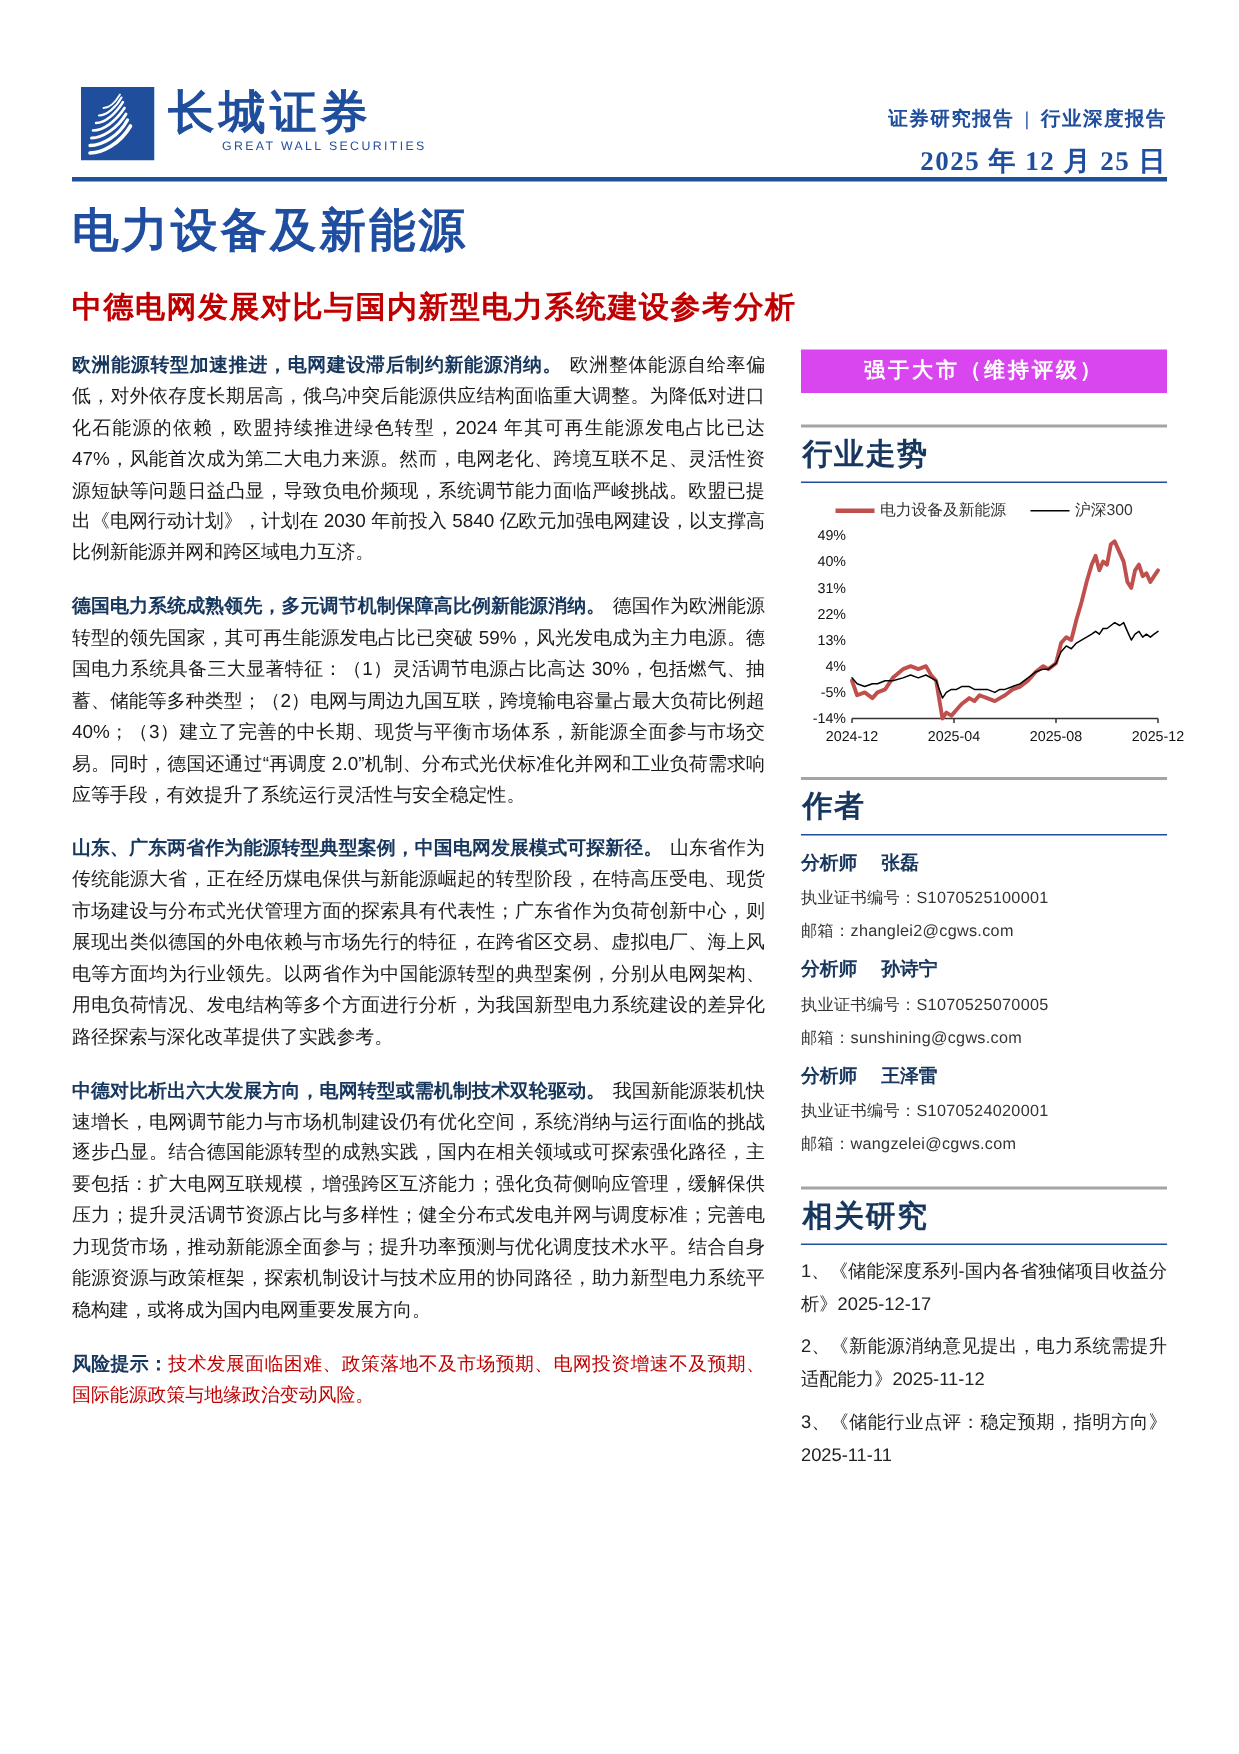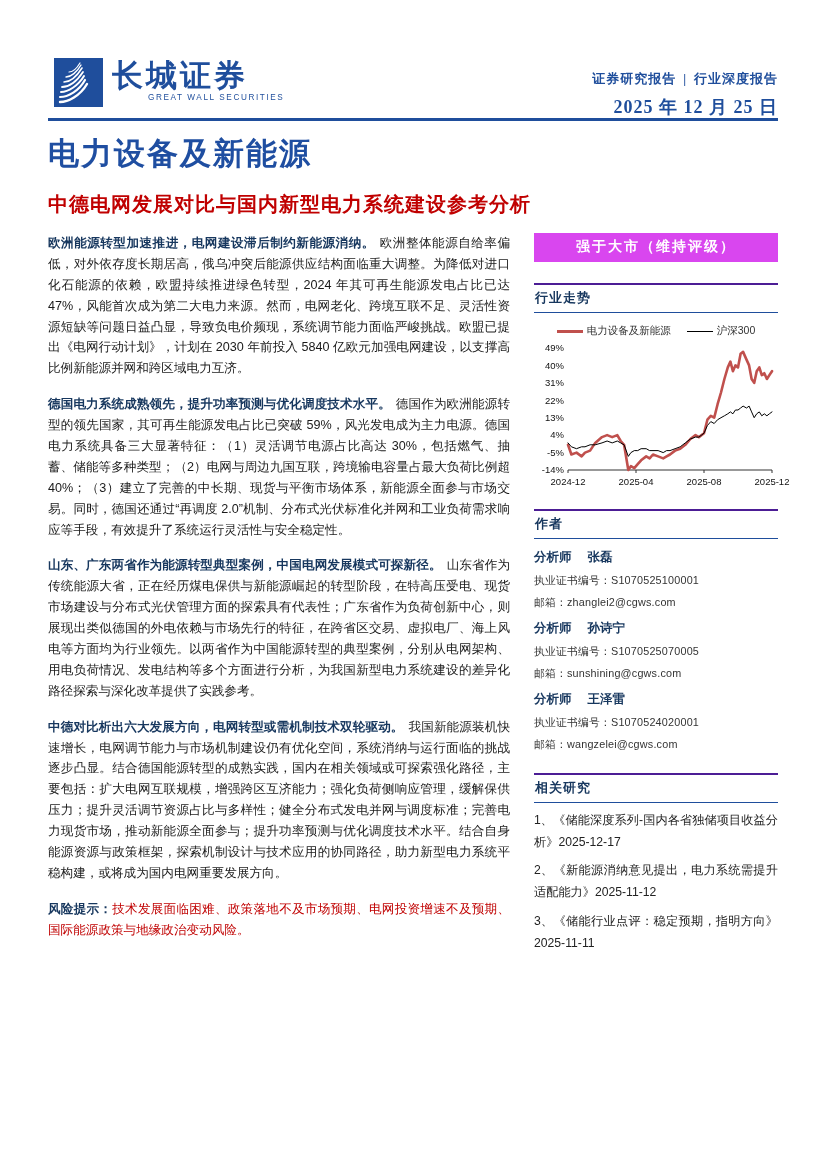--- a/index.html
+++ b/index.html
@@ -32,22 +32,22 @@
   .para{margin:0 0 15px 0;font-size:12.6px;line-height:1.66;text-align:justify;color:#1a1a1a;}
   .lead{font-weight:bold;color:#17375E;padding-right:5px;}
   .risk{margin-top:4px;}
   .risk-label{font-weight:bold;color:#17375E;}
   .risk-text{color:#C00000;}
 
   
   .badge{background:#d946ef;color:#fff;text-align:center;font-size:14px;font-weight:bold;
          padding:5px 0 6px;letter-spacing:2px;}
   .section{margin-top:21px;}
-  .section-header{border-top:2px solid #4c1d95;border-bottom:1px solid #1F4E9C;color:#17375E;
-                  font-weight:bold;font-size:13px;padding:4px 1px 5px;letter-spacing:1px;}
+  .section-header{border-top:2px solid #a3a3a3;border-bottom:1px solid #1F4E9C;color:#17375E;
+                  font-weight:bold;font-size:20px;padding:4px 1px 5px;letter-spacing:1px;}
   .legend{display:flex;gap:16px;justify-content:center;align-items:center;font-size:10.5px;
           color:#333;margin-top:11px;}
   .legend-item{display:flex;align-items:center;gap:4px;}
   .swatch-red{width:26px;height:3px;background:#C0504D;}
   .swatch-black{width:26px;height:1px;background:#000;}
   .chart-wrap{margin-top:4px;}
   .chart-wrap svg{overflow:visible;display:block;}
 
   .author-item{margin-top:9px;}
   .author-role-name{color:#17375E;font-weight:bold;font-size:12.5px;margin-top:10px;}
@@ -99,21 +99,21 @@
   <h1 class="industry-title">电力设备及新能源</h1>
   <h2 class="report-subtitle">中德电网发展对比与国内新型电力系统建设参考分析</h2>
 
   <div class="content">
 
     <div class="left-col">
       <p class="para">
         <span class="lead">欧洲能源转型加速推进，电网建设滞后制约新能源消纳。</span><span>欧洲整体能源自给率偏低，对外依存度长期居高，俄乌冲突后能源供应结构面临重大调整。为降低对进口化石能源的依赖，欧盟持续推进绿色转型，2024 年其可再生能源发电占比已达 47%，风能首次成为第二大电力来源。然而，电网老化、跨境互联不足、灵活性资源短缺等问题日益凸显，导致负电价频现，系统调节能力面临严峻挑战。欧盟已提出《电网行动计划》，计划在 2030 年前投入 5840 亿欧元加强电网建设，以支撑高比例新能源并网和跨区域电力互济。</span>
       </p>
       <p class="para">
-        <span class="lead">德国电力系统成熟领先，提升功率预测与优化调度技术水平。</span><span>德国作为欧洲能源转型的领先国家，其可再生能源发电占比已突破 59%，风光发电成为主力电源。德国电力系统具备三大显著特征：（1）灵活调节电源占比高达 30%，包括燃气、抽蓄、储能等多种类型；（2）电网与周边九国互联，跨境输电容量占最大负荷比例超 40%；（3）建立了完善的中长期、现货与平衡市场体系，新能源全面参与市场交易。同时，德国还通过“再调度 2.0”机制、分布式光伏标准化并网和工业负荷需求响应等手段，有效提升了系统运行灵活性与安全稳定性。</span>
+        <span class="lead">德国电力系统成熟领先，多元调节机制保障高比例新能源消纳。</span><span>德国作为欧洲能源转型的领先国家，其可再生能源发电占比已突破 59%，风光发电成为主力电源。德国电力系统具备三大显著特征：（1）灵活调节电源占比高达 30%，包括燃气、抽蓄、储能等多种类型；（2）电网与周边九国互联，跨境输电容量占最大负荷比例超 40%；（3）建立了完善的中长期、现货与平衡市场体系，新能源全面参与市场交易。同时，德国还通过“再调度 2.0”机制、分布式光伏标准化并网和工业负荷需求响应等手段，有效提升了系统运行灵活性与安全稳定性。</span>
       </p>
       <p class="para">
         <span class="lead">山东、广东两省作为能源转型典型案例，中国电网发展模式可探新径。</span><span>山东省作为传统能源大省，正在经历煤电保供与新能源崛起的转型阶段，在特高压受电、现货市场建设与分布式光伏管理方面的探索具有代表性；广东省作为负荷创新中心，则展现出类似德国的外电依赖与市场先行的特征，在跨省区交易、虚拟电厂、海上风电等方面均为行业领先。以两省作为中国能源转型的典型案例，分别从电网架构、用电负荷情况、发电结构等多个方面进行分析，为我国新型电力系统建设的差异化路径探索与深化改革提供了实践参考。</span>
       </p>
       <p class="para">
         <span class="lead">中德对比析出六大发展方向，电网转型或需机制技术双轮驱动。</span><span>我国新能源装机快速增长，电网调节能力与市场机制建设仍有优化空间，系统消纳与运行面临的挑战逐步凸显。结合德国能源转型的成熟实践，国内在相关领域或可探索强化路径，主要包括：扩大电网互联规模，增强跨区互济能力；强化负荷侧响应管理，缓解保供压力；提升灵活调节资源占比与多样性；健全分布式发电并网与调度标准；完善电力现货市场，推动新能源全面参与；提升功率预测与优化调度技术水平。结合自身能源资源与政策框架，探索机制设计与技术应用的协同路径，助力新型电力系统平稳构建，或将成为国内电网重要发展方向。</span>
       </p>
       <p class="para risk">
         <span class="risk-label">风险提示：</span><span class="risk-text">技术发展面临困难、政策落地不及市场预期、电网投资增速不及预期、国际能源政策与地缘政治变动风险。</span>
       </p>

